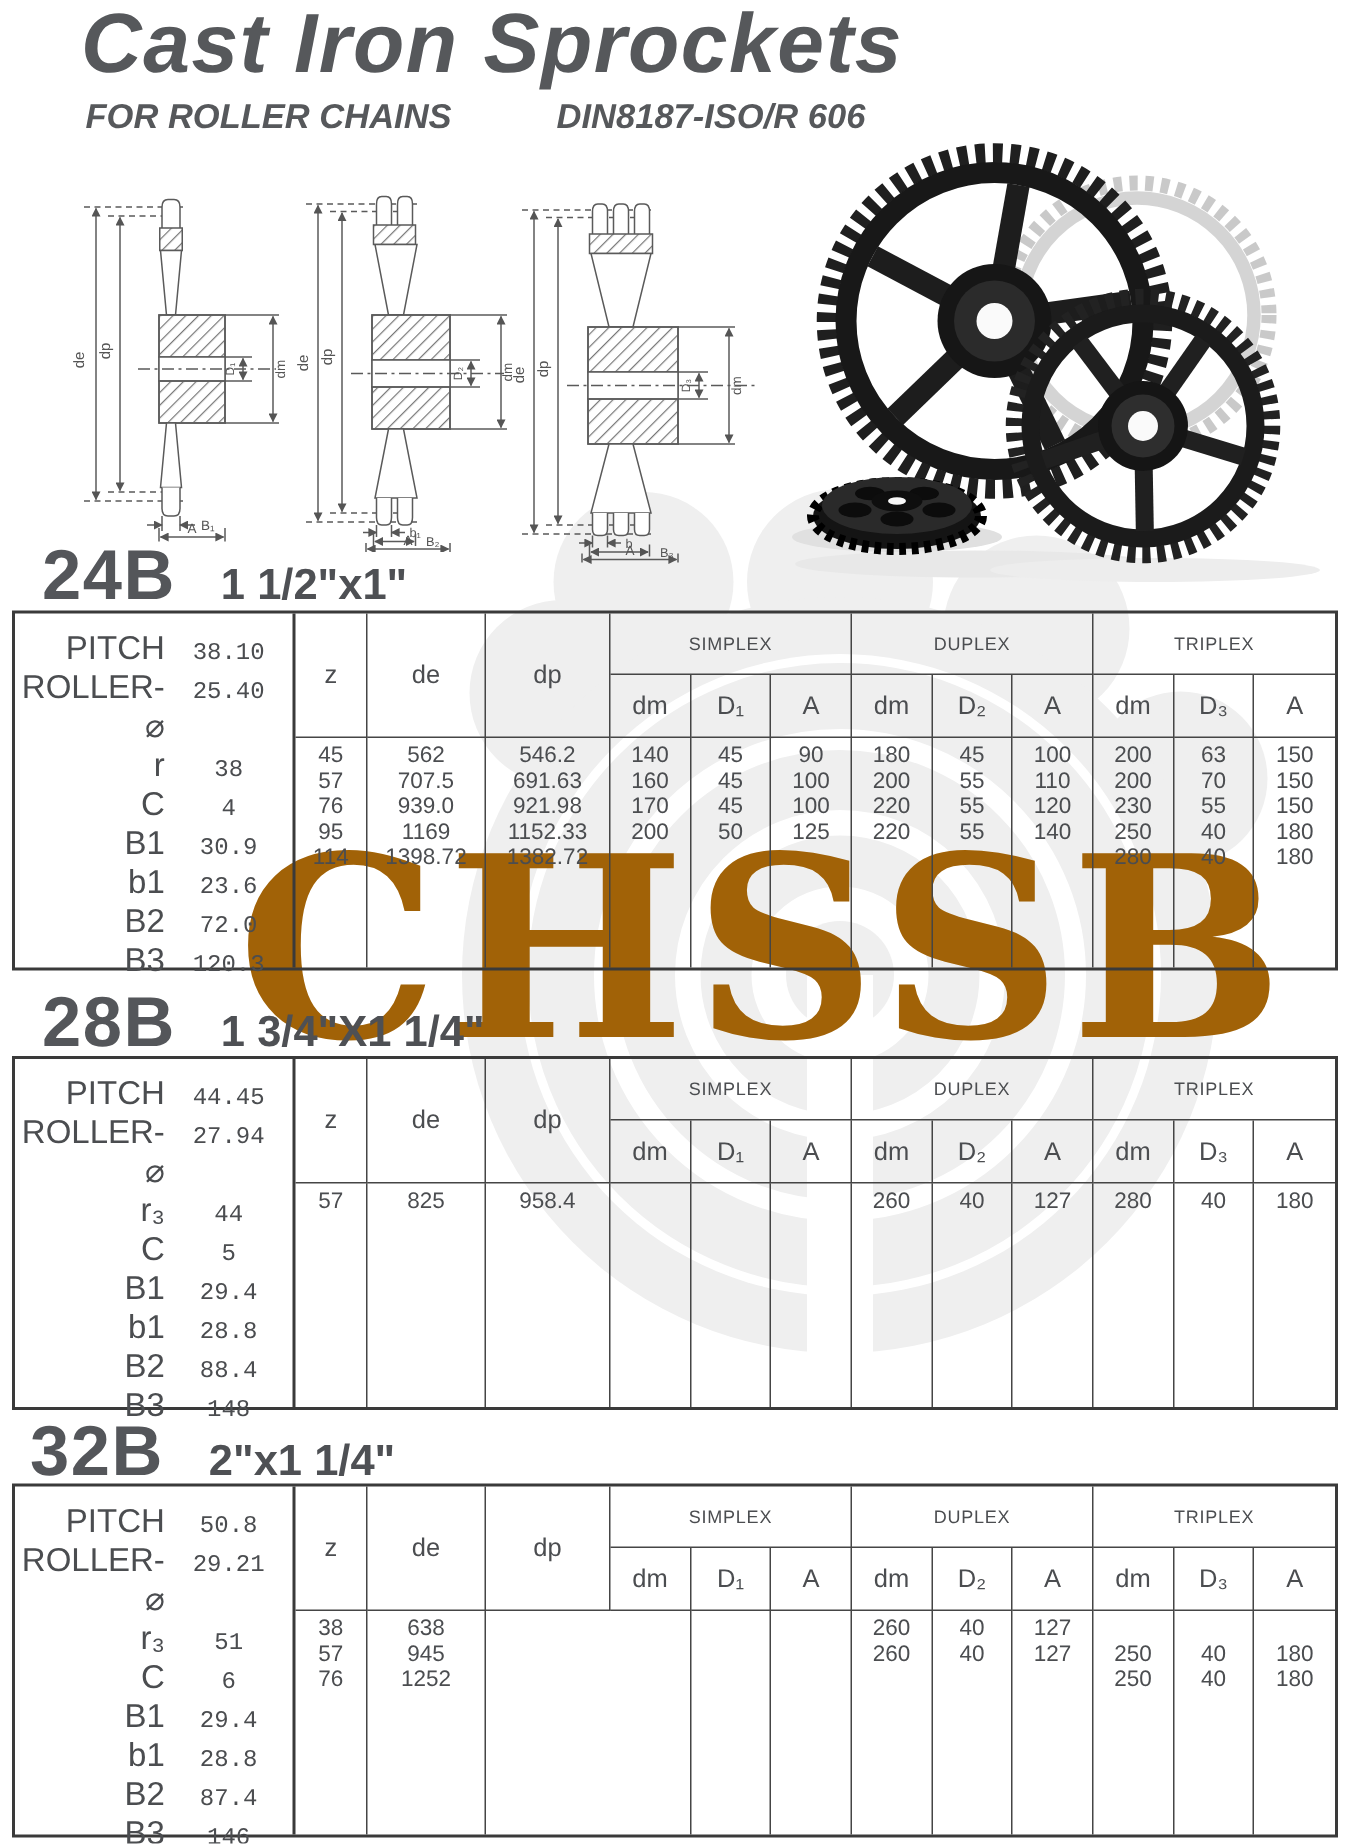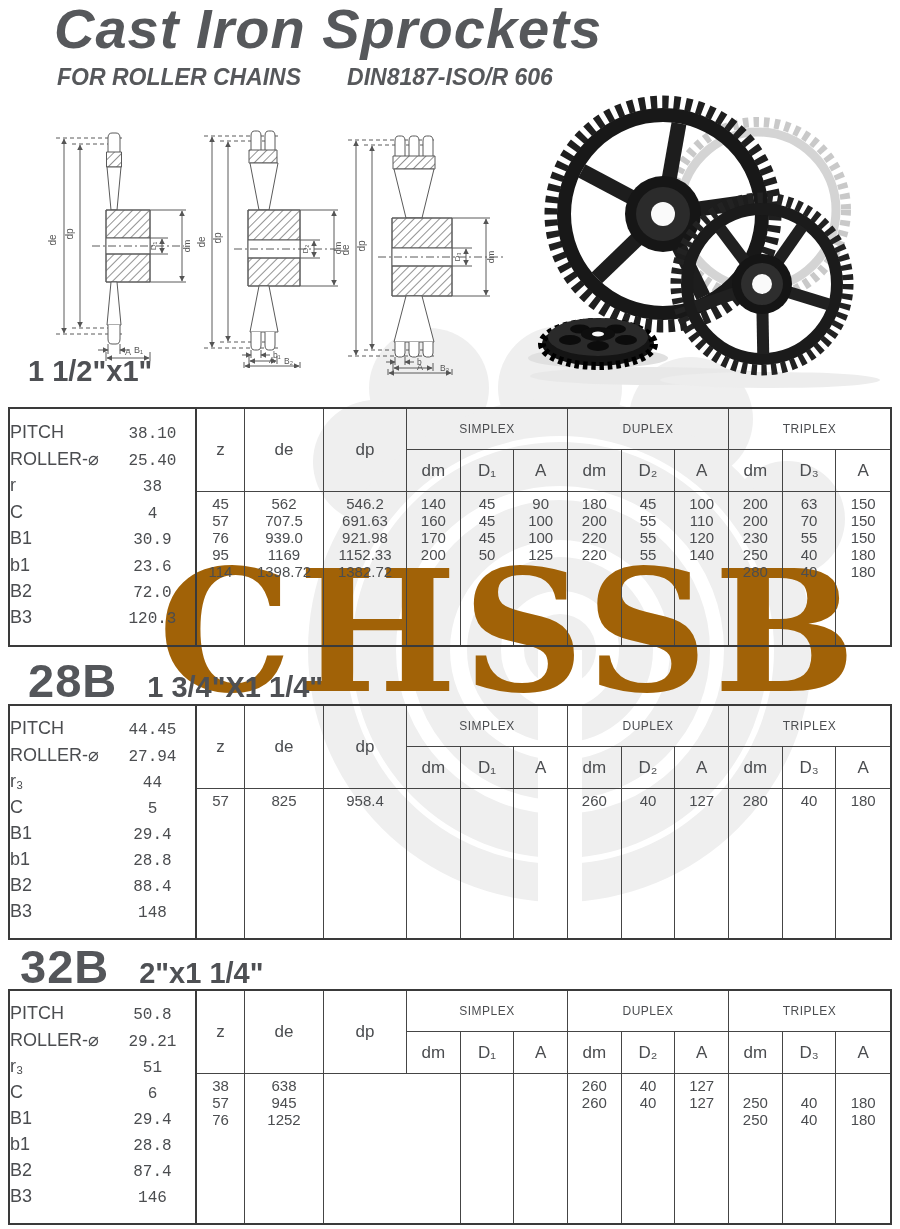--- a/index.html
+++ b/index.html
@@ -5,40 +5,40 @@
   html,body{margin:0;padding:0;}
   body{
     width:900px;height:1229px;position:relative;background:#fff;overflow:hidden;
     font-family:"Liberation Sans","DejaVu Sans",sans-serif;color:#4b4d50;
   }
   .abs{position:absolute;}
   .z1{z-index:1;}
   
   #page-title{left:54px;top:-4px;font-size:56px;font-weight:800;font-style:italic;
     color:#56585b;letter-spacing:1px;white-space:nowrap;}
-  #subtitle{left:57px;top:64px;display:flex;gap:46px;font-size:23px;font-weight:700;
+  #subtitle{left:57px;top:64px;display:flex;gap:70px;font-size:23px;font-weight:700;
     font-style:italic;color:#56585b;white-space:nowrap;}
   
   #wm-svg{left:130px;top:312px;z-index:0;}
   #wm-text{left:135px;top:548px;width:750px;text-align:center;z-index:0;
     font-family:"DejaVu Serif","Liberation Serif",serif;font-weight:700;
     font-size:168px;letter-spacing:6px;color:#a16207;line-height:1;}
   
   .sec-head{display:flex;align-items:baseline;gap:30px;white-space:nowrap;}
   .sec-model{font-size:47px;font-weight:800;color:#54565a;letter-spacing:1px;}
   .sec-size{font-size:29px;font-weight:700;color:#4e5054;}
   #sec1{left:28px;top:355px;} #sec2{left:28px;top:653px;} #sec3{left:20px;top:939px;}
   
   .ctable{left:8px;width:884px;border:2px solid #3a3a3a;display:flex;
     box-sizing:border-box;background:transparent;}
   #table1{top:407px;height:240px;} #table2{top:704px;height:236px;} #table3{top:989px;height:236px;}
   .spec-panel{width:187px;min-width:187px;border-right:2px solid #3a3a3a;display:flex;
     flex-direction:column;justify-content:space-around;padding:10px 0 14px;box-sizing:border-box;}
   .spec-row{display:flex;align-items:baseline;}
-  .spec-label{width:54%;text-align:left;font-size:18px;}
+  .spec-label{width:54%;text-align:right;font-size:22px;}
   .spec-val{width:46%;text-align:center;font-size:16px;font-family:Liberation Mono, monospace;}
   .grid-panel{flex:1;display:grid;grid-template-columns:48px 79px 83px repeat(9,1fr);
     grid-template-rows:41px 42px 1fr;}
   .cell{display:flex;align-items:center;justify-content:center;box-sizing:border-box;}
   .br{border-right:1.5px solid #454545;} .bb{border-bottom:1.5px solid #454545;}
   .hspan{grid-row:1/3;font-size:17px;}
   .hgrp{grid-row:1;font-size:12px;letter-spacing:.5px;}
   .g1{grid-column:4/7;} .g2{grid-column:7/10;} .g3{grid-column:10/13;}
   .sub{grid-row:2;font-size:17px;}
   .dc{grid-row:3;align-items:flex-start;padding-top:3px;font-size:15px;line-height:17px;
@@ -275,20 +275,21 @@
       <ellipse cx="0" cy="2" rx="11" ry="5"></ellipse>
         <ellipse cx="18" cy="-15" rx="10" ry="4.5"></ellipse>
       <ellipse cx="-18" cy="-15" rx="10" ry="4.5"></ellipse>
     </g>
     <ellipse cy="-10" rx="17" ry="7" fill="#0e0e0e"></ellipse>
     <ellipse cy="-10" rx="6" ry="2.5" fill="#f8f8f8"></ellipse>
   </g>
 </svg>
 
 <div id="sec1" class="abs z1 sec-head">
+  <span class="sec-model">24B</span>
   <span class="sec-size">1 1/2"x1"</span>
 </div>
 
 <div id="table1" class="abs z1 ctable">
   <div class="spec-panel">
     <div class="spec-row">
         <span class="spec-label">PITCH</span>
         <span class="spec-val">38.10</span>
       </div>
     <div class="spec-row">

